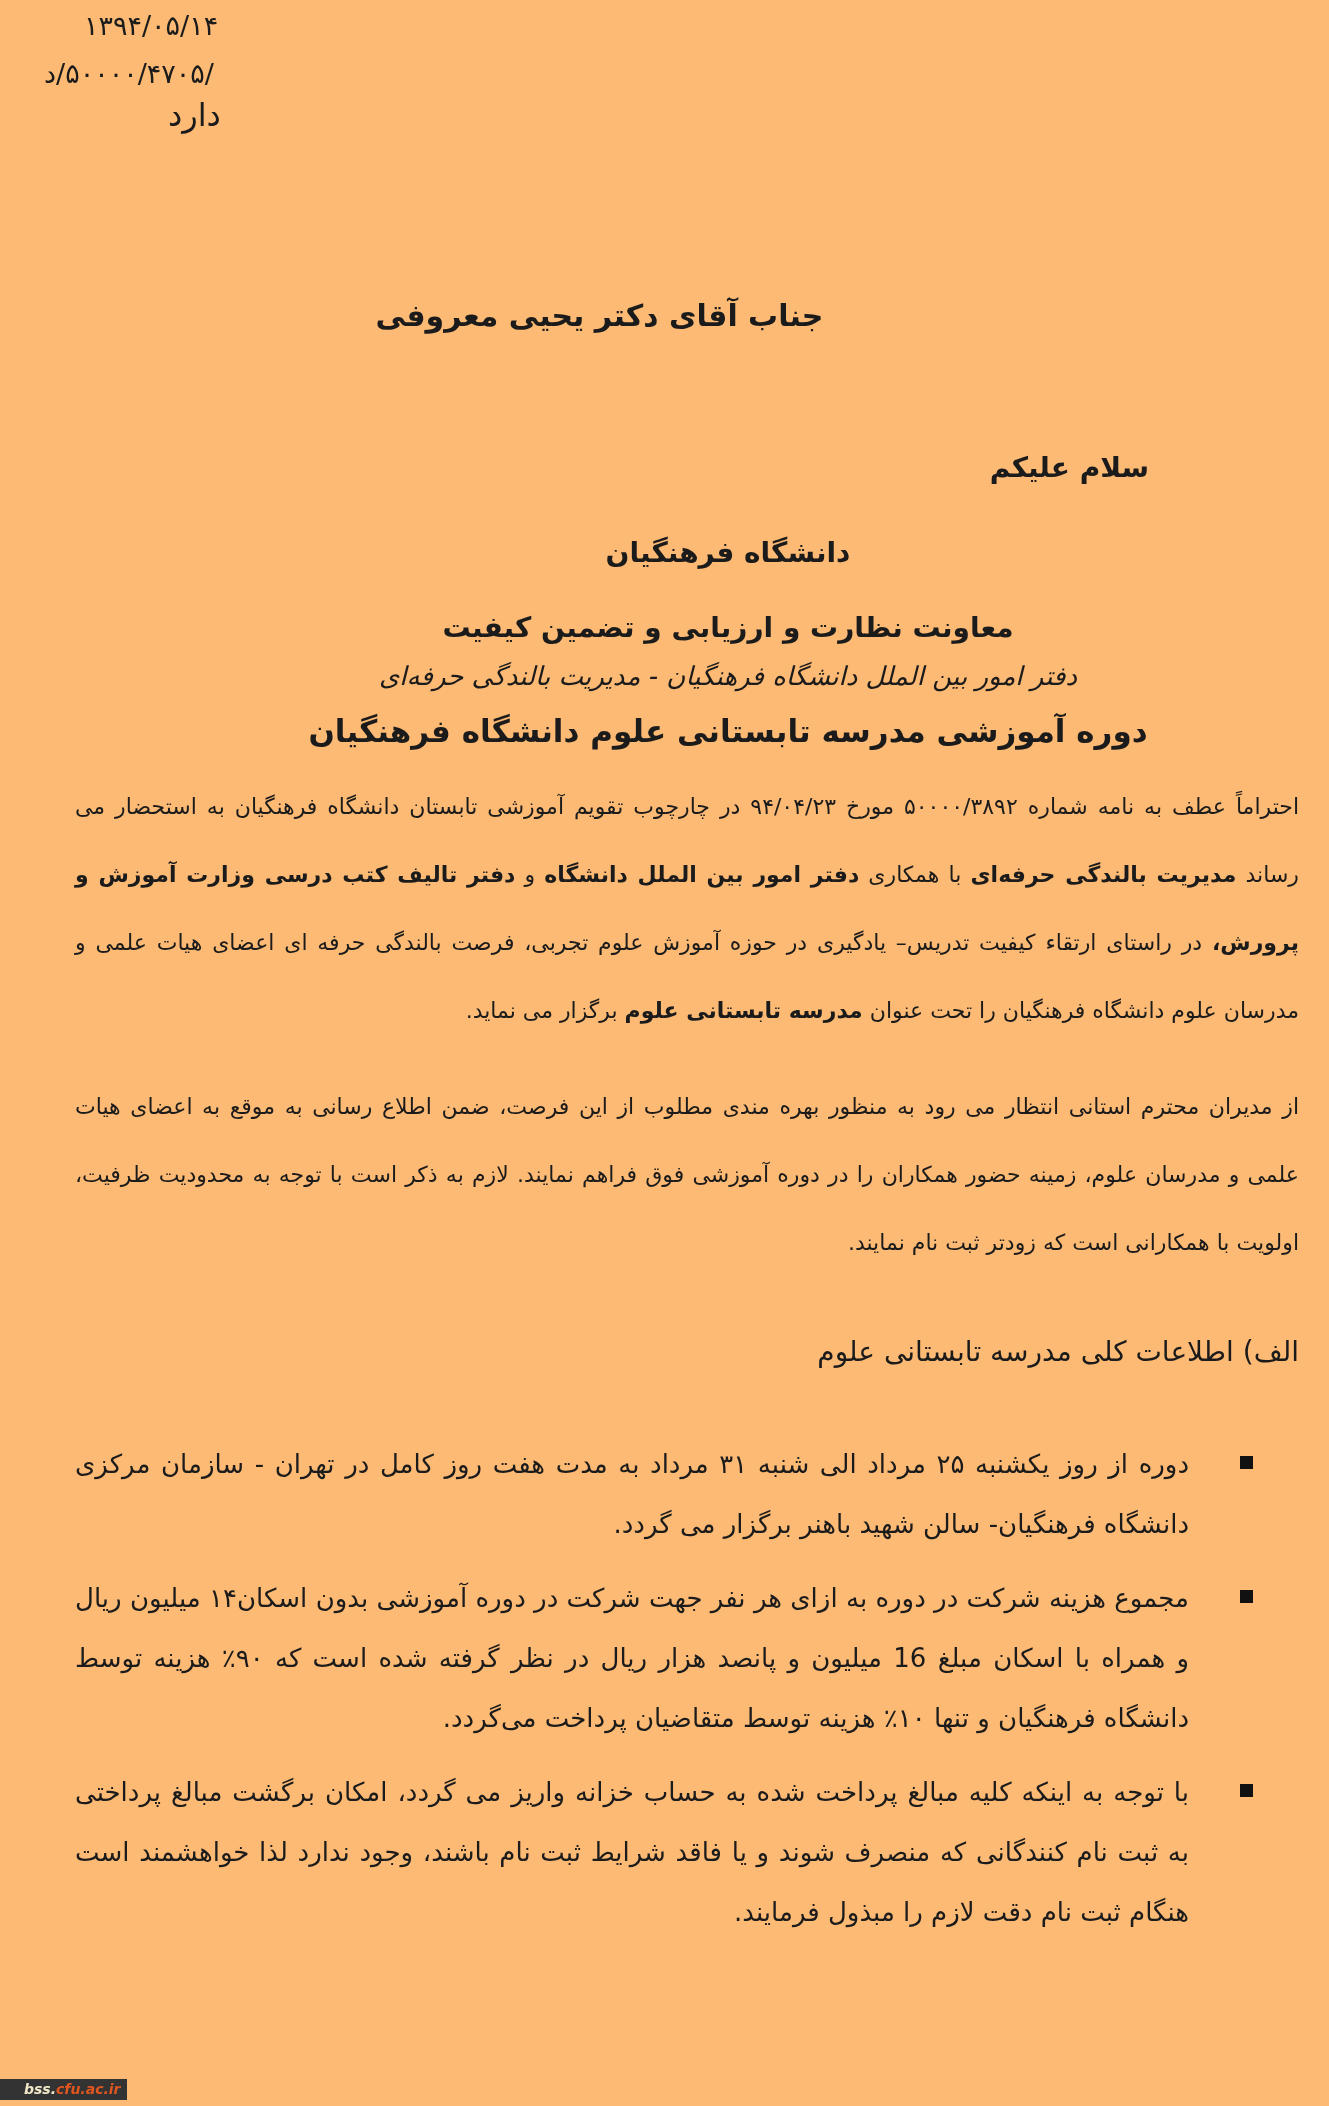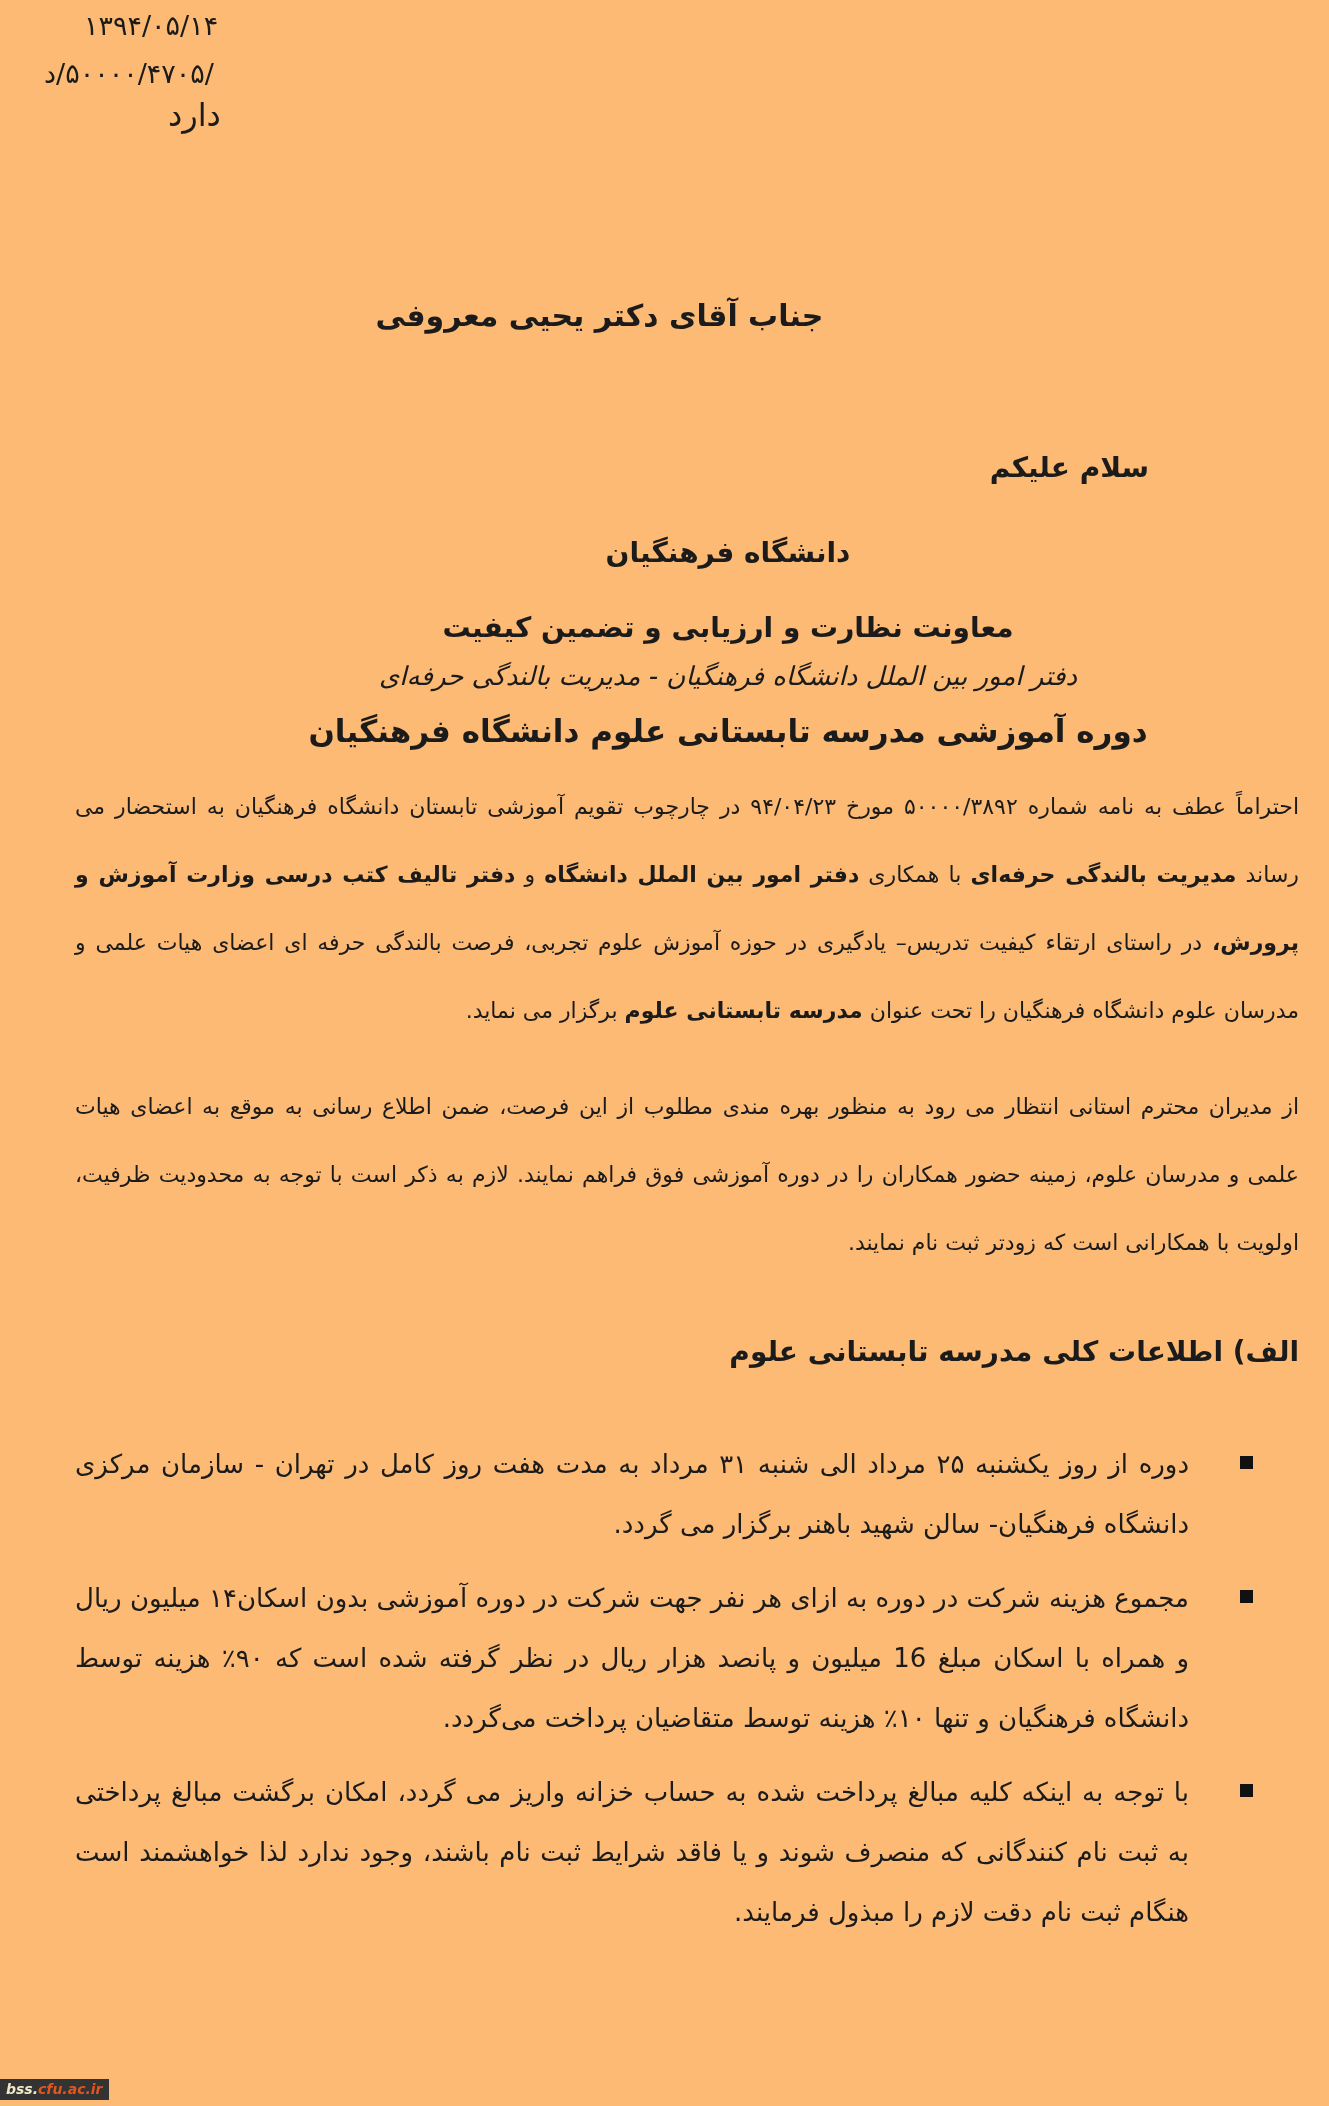--- a/index.html
+++ b/index.html
@@ -33,33 +33,33 @@
   .letterhead { margin-top: 52px; text-align: center; transform: translateX(41px); }
   .lh-org    { font-size: 28px; font-weight: 700; }
   .lh-dept   { margin-top: 42px; font-size: 28px; font-weight: 700; }
   .lh-office { margin-top: 17px; font-size: 26px; font-style: italic; }
   .lh-course { margin-top: 22px; font-size: 31px; font-weight: 700; }
 
   .body-p { margin: 0; text-align: justify; font-size: 22px; line-height: 68px; }
   .p1 { margin-top: 24px; }
   .p2 { margin-top: 28px; }
 
-  .sec-head { margin-top: 58px; font-size: 28px; font-weight: 700; text-align: right; }
+  .sec-head { margin-top: 58px; font-size: 28px; font-weight: 400; text-align: right; }
 
   .bullets { margin-top: 66px; padding-right: 110px; }
   .bullet  { position: relative; text-align: justify;
              font-size: 26px; line-height: 60px; margin-bottom: 14px; }
   .bullet .marker { position: absolute; right: -64px; top: 22px;
                     width: 13px; height: 13px; background: #111; }
 
   .bold    { font-weight: 700; }
   .num-ltr { direction: ltr; unicode-bidi: bidi-override; }
 
   .badge { position: absolute; left: 0; bottom: 6px; direction: ltr;
-           background: #333333; padding: 2px 7px 3px 6px;
+           background: #333333; padding: 2px 7px 3px 24px;
            font-size: 14px; font-style: italic; font-weight: 700; }
   .badge-b { color: #f0e8c8; }
   .badge-d { color: #e0561f; }
 </style>
 </head>
 <body>
 
 <div class="sheet">
 
   <div class="meta-date">۱۳۹۴/۰۵/۱۴</div>

